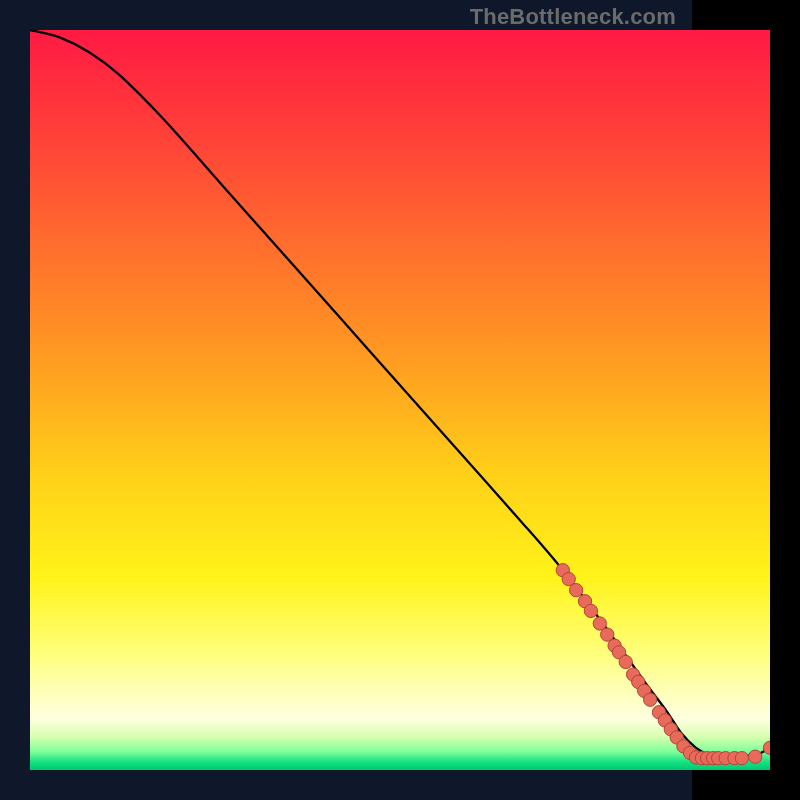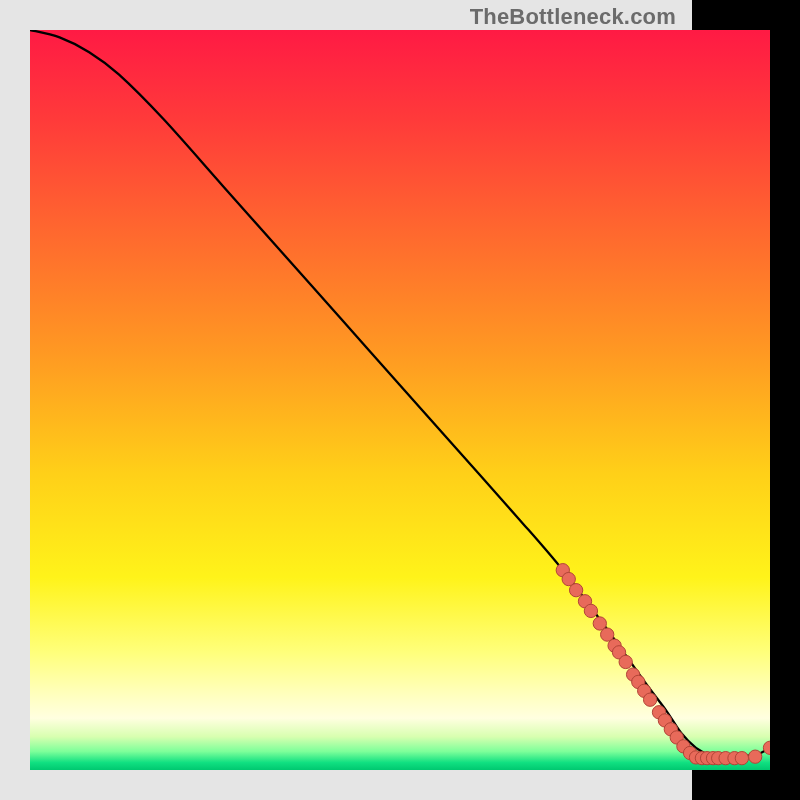--- a/index.html
+++ b/index.html
@@ -9,21 +9,21 @@
     height: 800px;
     background: #000;
     overflow: hidden;
   }
   .frame {
     position: absolute;
     left: 0;
     top: 0;
     width: 692px;
     height: 800px;
-    background: #e5e5e5;
+    background: #0f172a;
   }
   .attribution {
     position: absolute;
     top: 4px;
     right: 16px;
     font-family: Arial, Helvetica, sans-serif;
     font-size: 22px;
     font-weight: 600;
     color: #6b6b6b;
     letter-spacing: 0.2px;

